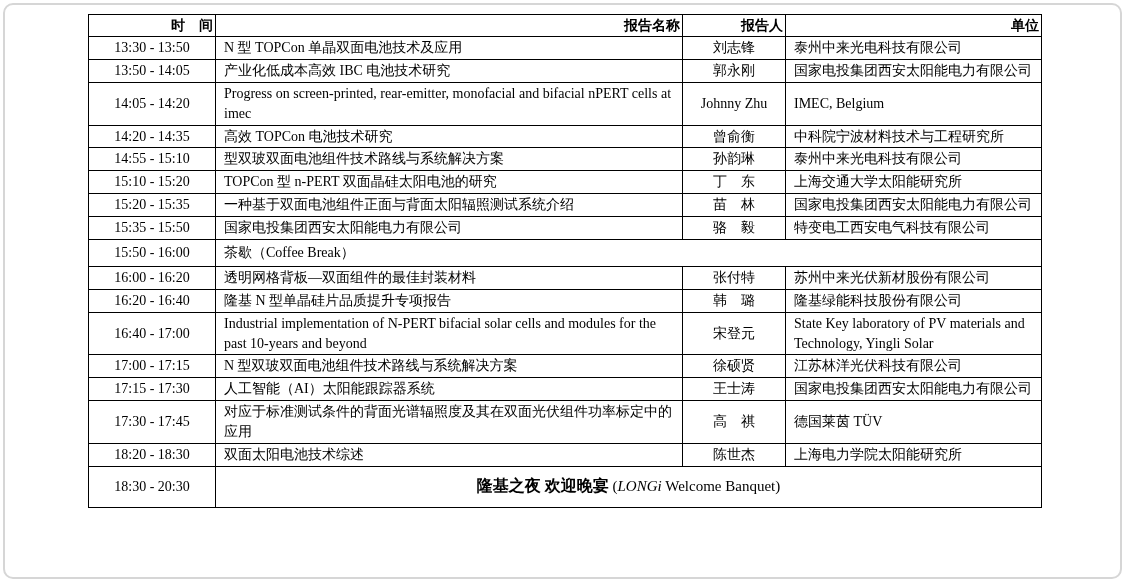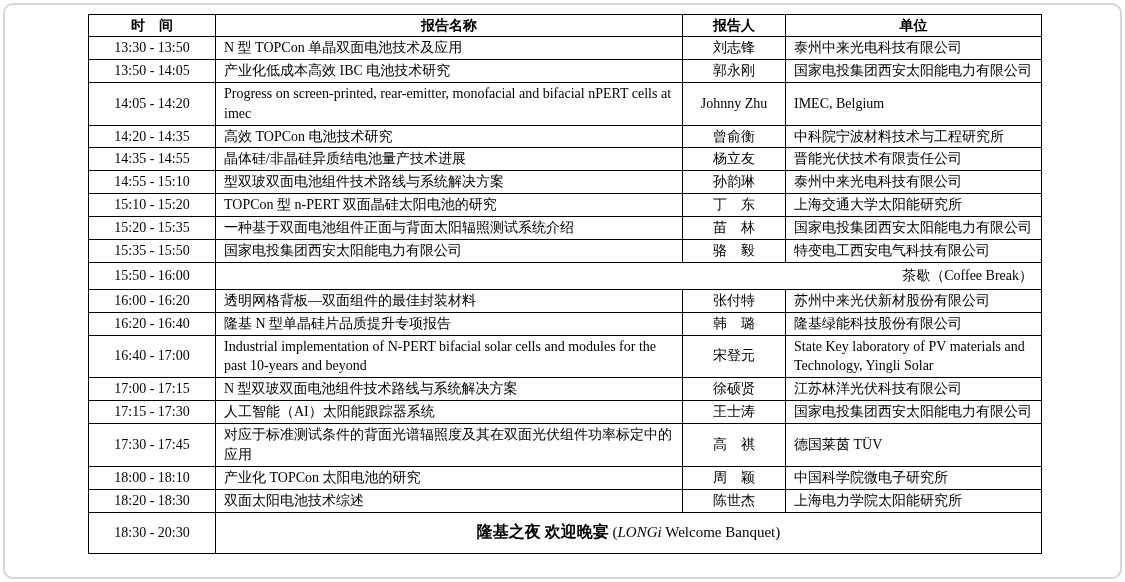--- a/index.html
+++ b/index.html
@@ -26,35 +26,35 @@
   }
   .schedule th, .schedule td {
     border: 1px solid #000;
     font-size: 14px;
     line-height: 1.42;
     vertical-align: middle;
     overflow: hidden;
   }
   .schedule th {
     font-weight: bold;
-    text-align: center;
+    text-align: right;
     height: 21px;
     padding: 0 2px;
   }
   .schedule td {
     padding: 1px 8px;
     height: 19px;
   }
   .schedule td.c {
     text-align: center;
     padding: 1px 2px;
     margin-left: 12px;
   }
   .schedule tr.break-row td.merged {
-    text-align: right;
+    text-align: left;
     height: 24px;
   }
   .schedule tr.banquet-row td.merged {
     text-align: center;
     height: 38px;
     font-size: 15px;
   }
   .banquet-cn {
     font-weight: bold;
     font-size: 16px;
@@ -100,26 +100,20 @@
         <td class="c">14:05 - 14:20</td>
         <td>Progress on screen-printed, rear-emitter, monofacial and bifacial nPERT cells at imec</td>
         <td class="c">Johnny Zhu</td>
         <td>IMEC, Belgium</td>
       </tr>
       <tr>
         <td class="c">14:20 - 14:35</td>
         <td>高效 TOPCon 电池技术研究</td>
         <td class="c">曾俞衡</td>
         <td>中科院宁波材料技术与工程研究所</td>
-      </tr>
-      <tr>
-        <td class="c">14:35 - 14:55</td>
-        <td>晶体硅/非晶硅异质结电池量产技术进展</td>
-        <td class="c">杨立友</td>
-        <td>晋能光伏技术有限责任公司</td>
       </tr>
       <tr>
         <td class="c">14:55 - 15:10</td>
         <td>型双玻双面电池组件技术路线与系统解决方案</td>
         <td class="c">孙韵琳</td>
         <td>泰州中来光电科技有限公司</td>
       </tr>
       <tr>
         <td class="c">15:10 - 15:20</td>
         <td>TOPCon 型 n-PERT 双面晶硅太阳电池的研究</td>
@@ -172,26 +166,20 @@
         <td class="c">王士涛</td>
         <td>国家电投集团西安太阳能电力有限公司</td>
       </tr>
       <tr>
         <td class="c">17:30 - 17:45</td>
         <td>对应于标准测试条件的背面光谱辐照度及其在双面光伏组件功率标定中的应用</td>
         <td class="c">高　祺</td>
         <td>德国莱茵 TÜV</td>
       </tr>
       <tr>
-        <td class="c">18:00 - 18:10</td>
-        <td>产业化 TOPCon 太阳电池的研究</td>
-        <td class="c">周　颖</td>
-        <td>中国科学院微电子研究所</td>
-      </tr>
-      <tr>
         <td class="c">18:20 - 18:30</td>
         <td>双面太阳电池技术综述</td>
         <td class="c">陈世杰</td>
         <td>上海电力学院太阳能研究所</td>
       </tr>
       <tr class="banquet-row">
         <td class="c">18:30 - 20:30</td>
         <td class="merged" colspan="3"><span class="banquet-cn">隆基之夜 欢迎晚宴</span><span> (</span><span class="banquet-italic">LONGi</span><span> Welcome Banquet)</span></td>
       </tr>
     </tbody>

